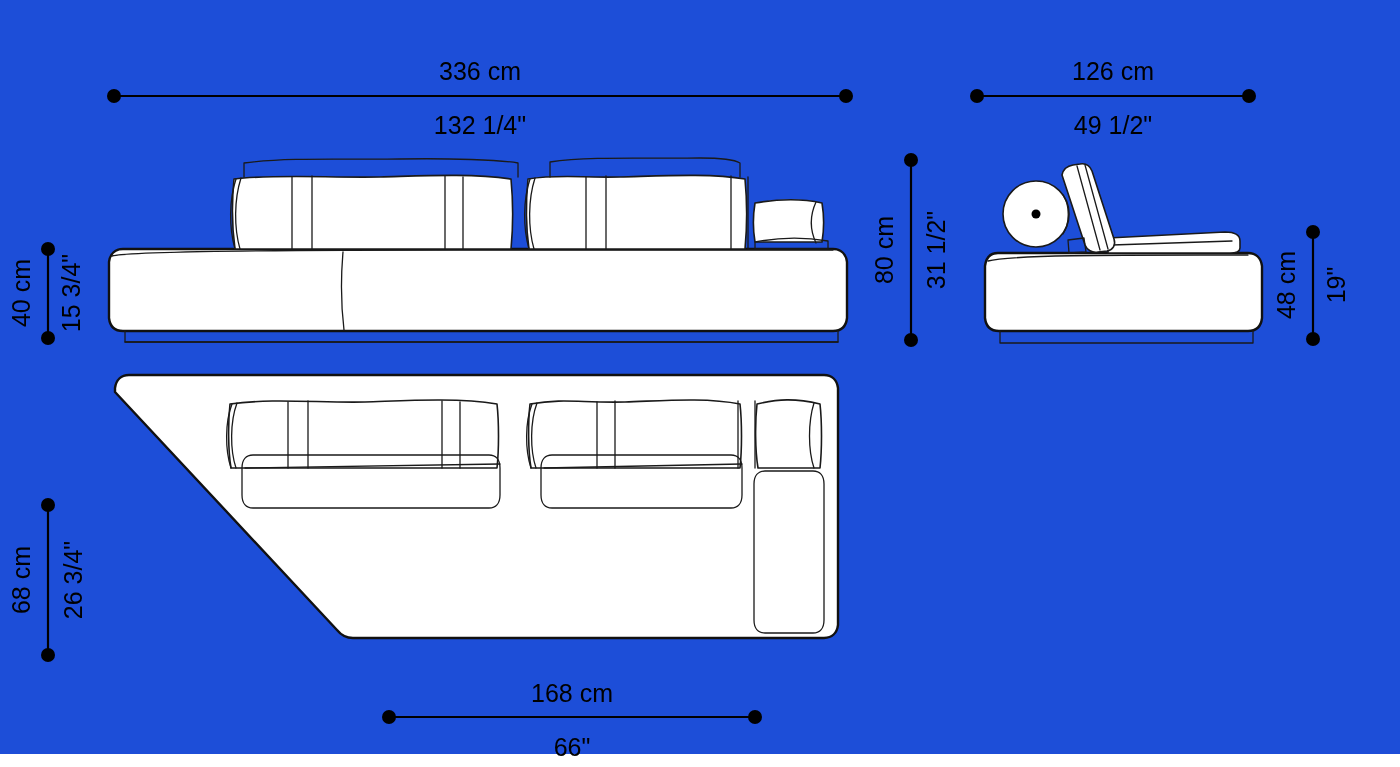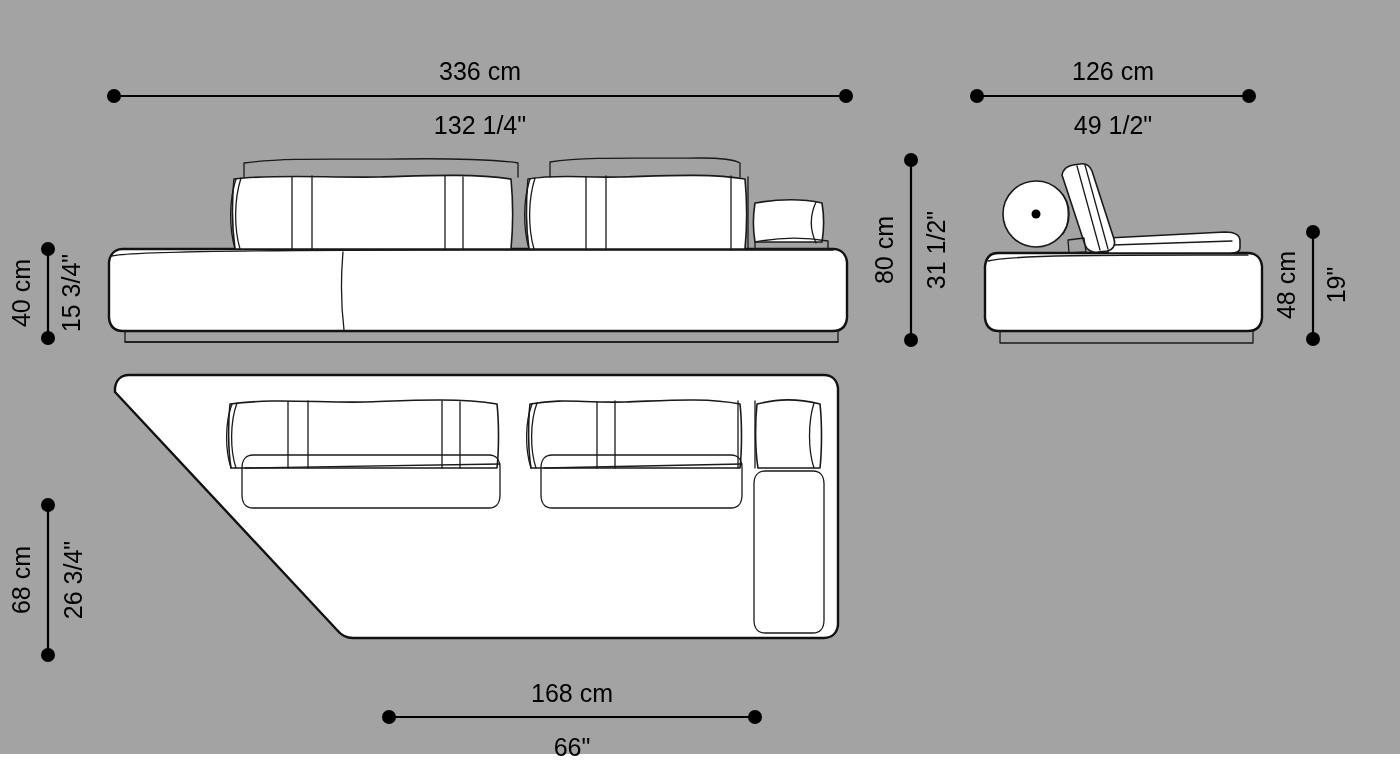--- a/index.html
+++ b/index.html
@@ -10,21 +10,21 @@
   body {
     width: 1400px;
     height: 767px;
     overflow: hidden;
     font-family: "Liberation Sans", sans-serif;
   }
   #sheet {
     position: relative;
     width: 1400px;
     height: 754px;
-    background: #a3a3a3;
+    background: #1d4ed8;
   }
   svg.draw {
     position: absolute;
     left: 0;
     top: 0;
     width: 1400px;
     height: 767px;
   }
   .dimtext {
     font-family: "Liberation Sans", sans-serif;

